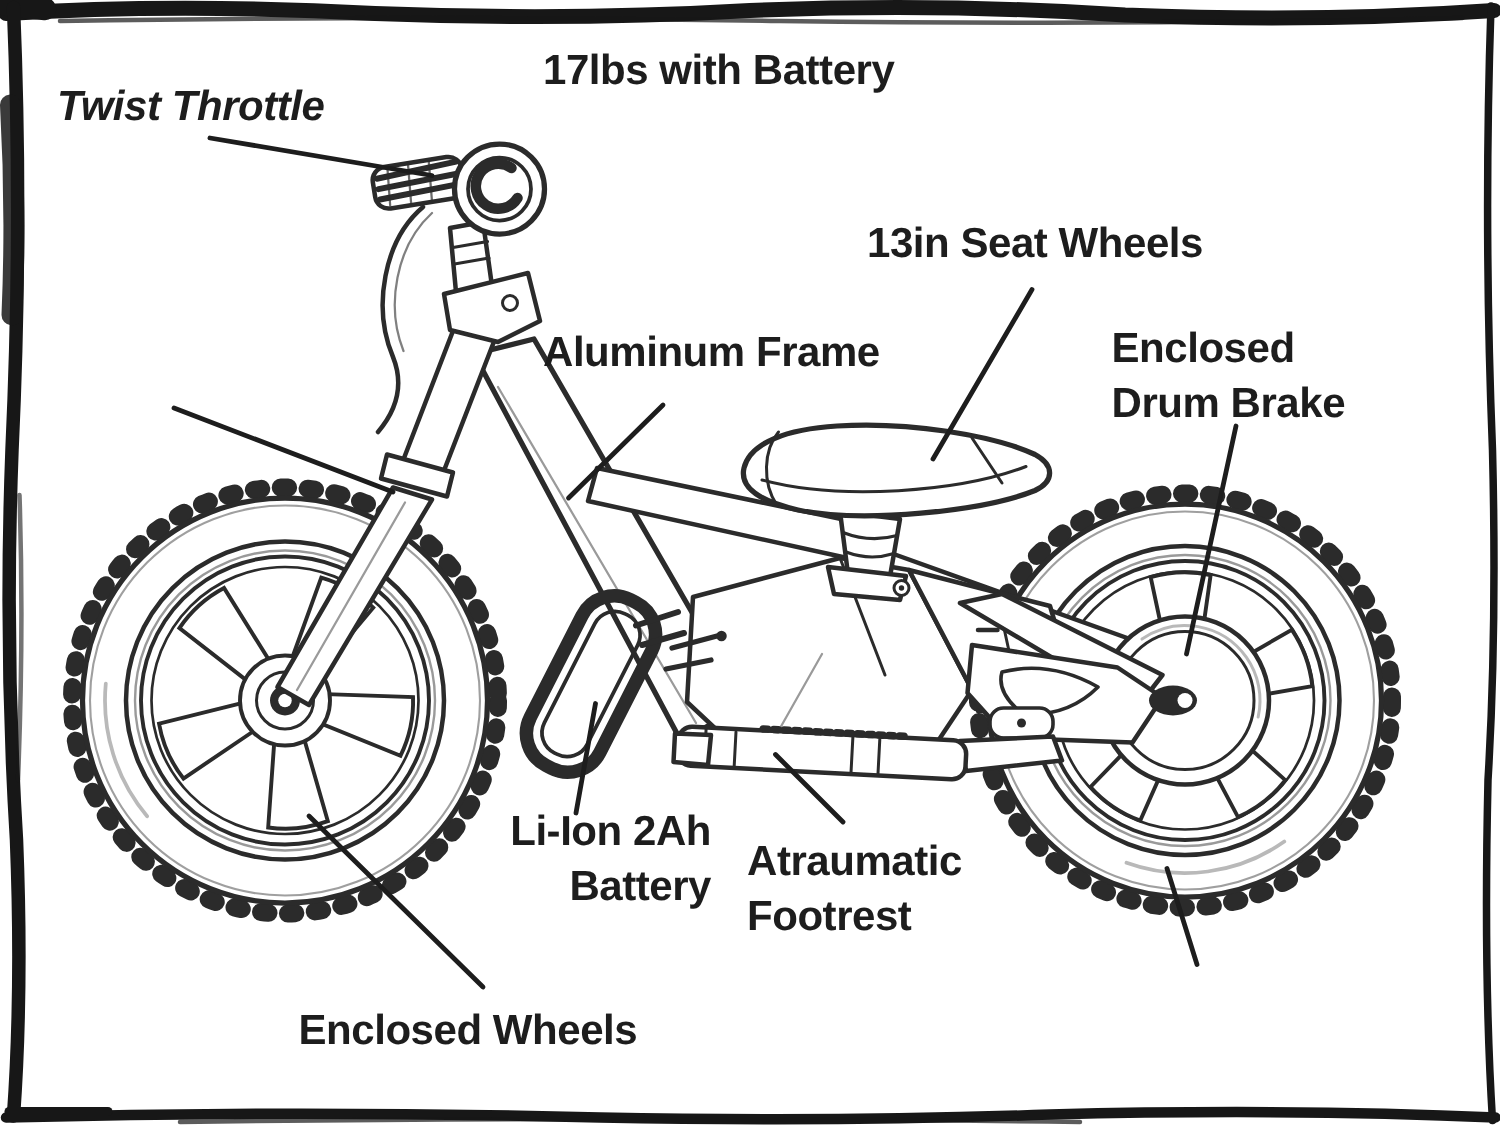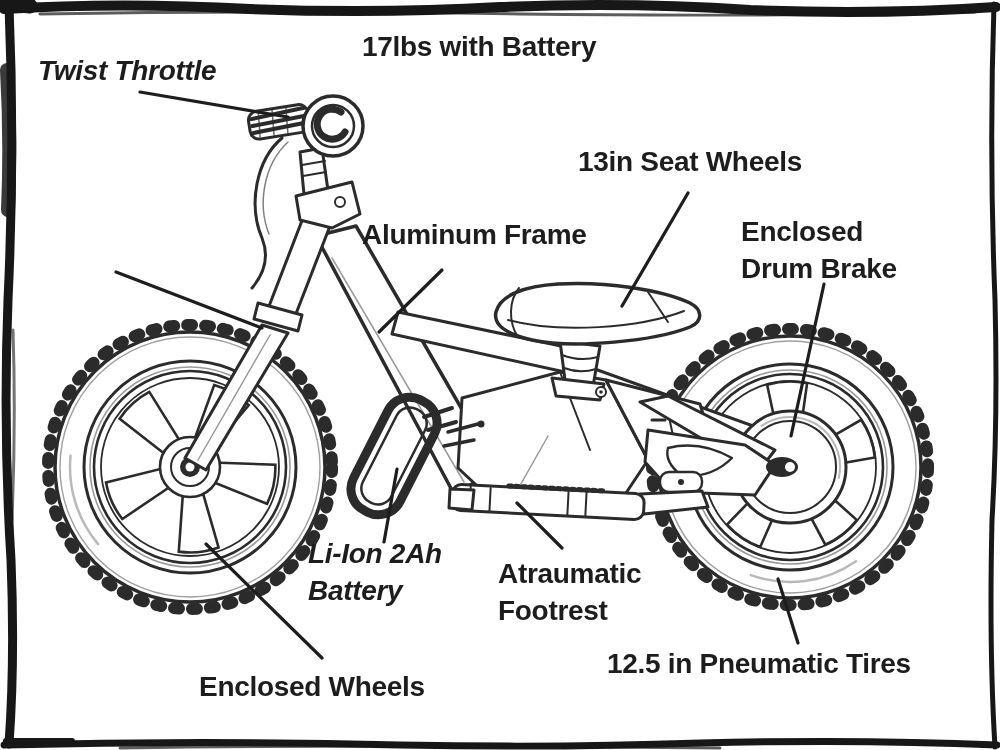--- a/index.html
+++ b/index.html
@@ -13,21 +13,21 @@
   .callout{
     position:absolute;
     font-weight:700;
     font-size:28px;
     line-height:37px;
     letter-spacing:-0.3px;
     color:#1d1d1d;
     white-space:pre-line;
     z-index:5;
   }
-  .center{text-align:left;font-style:italic;}
+  .center{text-align:right;}
 </style>
 </head>
 <body>
 
 <div id="stage">
 
   <svg width="1000" height="750" viewBox="0 0 1000 750">
     <defs>
       <path id="spoke" d="M 21,-9 L 83,-20 Q 88,0 83,20 L 21,9 Q 16,0 21,-9 Z"></path>
     </defs>
@@ -205,14 +205,13 @@
 Drum Brake</div>
 
   <div class="callout center" style="left:308px;top:535px;width:166px;">Li-Ion 2Ah
 Battery</div>
 
   <div class="callout" style="left:498px;top:555px;">Atraumatic
 Footrest</div>
 
   <div class="callout" style="left:199px;top:668px;">Enclosed Wheels</div>
 
-  <div class="callout" style="left:607px;top:645px;">12.5 in Pneumatic Tires</div>
 </div>
 
 </body></html>

